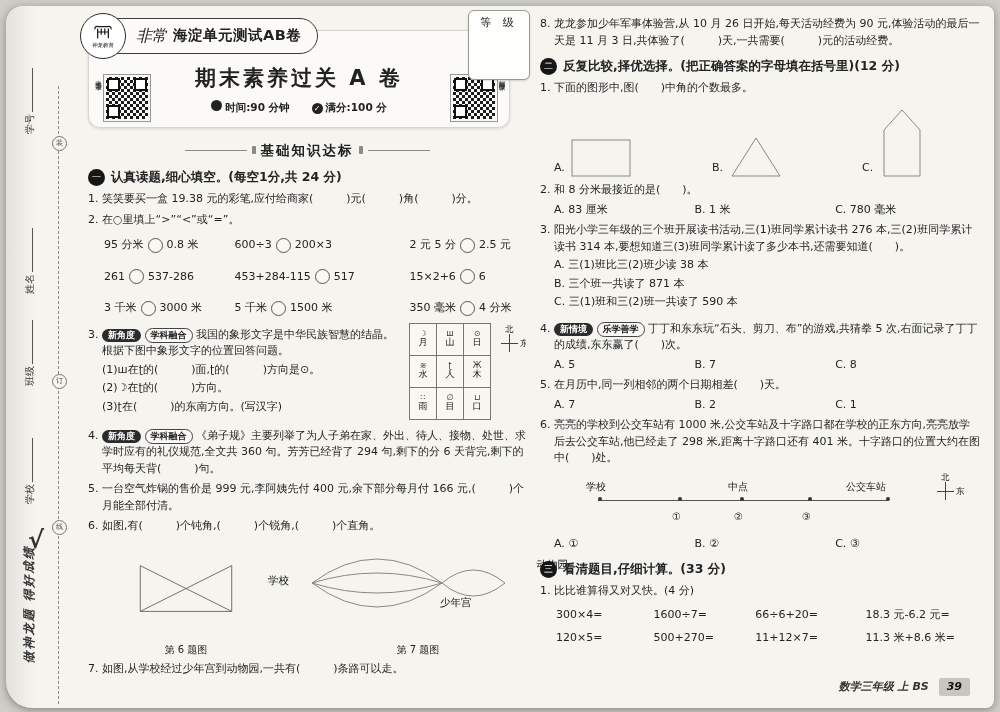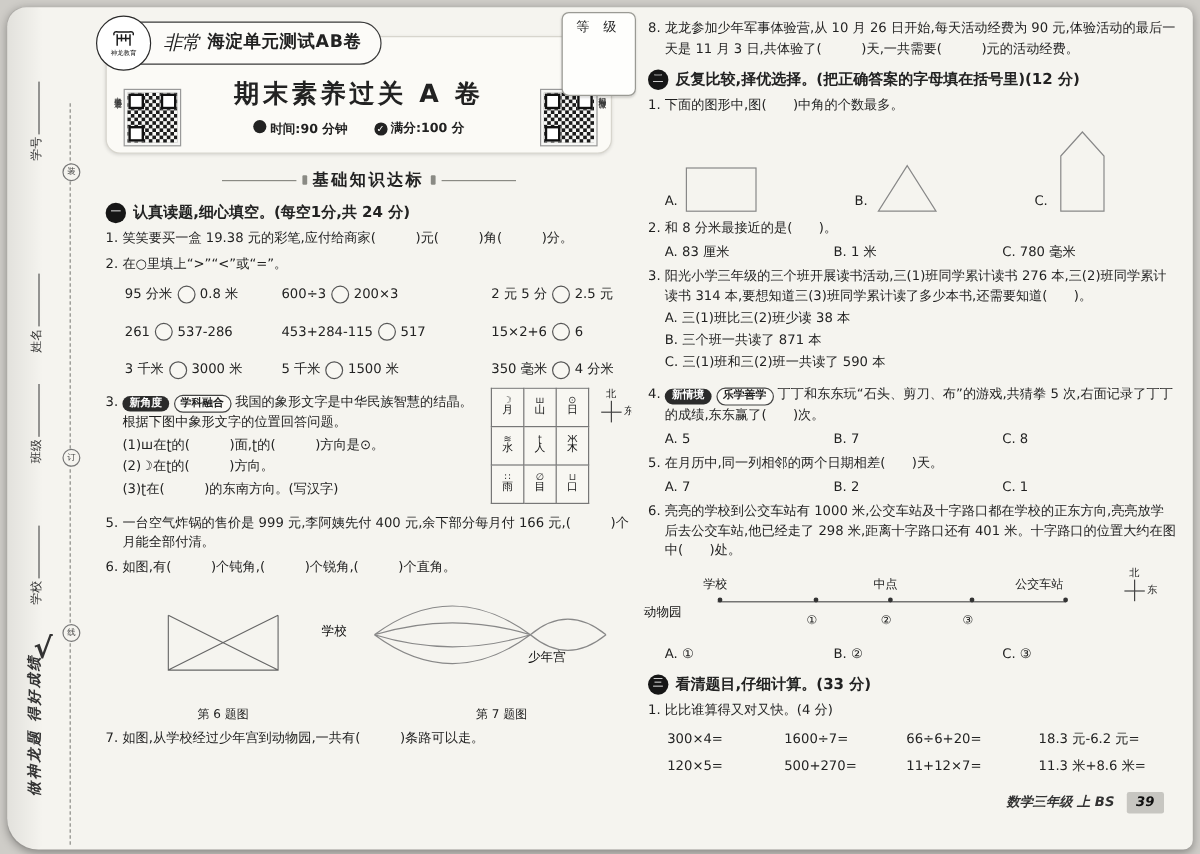--- a/index.html
+++ b/index.html
@@ -100,21 +100,21 @@
   .ltop{position:absolute;top:8px;white-space:nowrap}
   .lmark{position:absolute;top:38px}
   .ldiag .compass{position:absolute;right:6px;top:0}
 
   .calcrow{display:flex;margin:7px 0 0 16px;white-space:nowrap}
   .calcrow span:nth-child(1){width:23%}
   .calcrow span:nth-child(2){width:24%}
   .calcrow span:nth-child(3){width:26%}
   .calcrow span:nth-child(4){width:27%}
 
-  .footer{position:absolute;right:10px;bottom:20px;display:flex;align-items:center;gap:10px;font-size:11px;font-weight:bold;font-style:italic;color:#333}
+  .footer{position:absolute;right:10px;bottom:2px;display:flex;align-items:center;gap:10px;font-size:11px;font-weight:bold;font-style:italic;color:#333}
   .pagenum{background:#c7c6c1;padding:1px 8px;border-radius:2px;color:#111}
 </style>
 </head>
 <body>
 
 <div class="stage">
   <div class="paper"></div>
 
   <div class="spine">
     <div class="bindline"></div>
@@ -284,20 +284,21 @@
           <span class="cv"></span>
             <span class="ch"></span>
         </div>
       </div>
       <p class="q"><span>3.</span> <span class="bdark">新角度</span> <span class="blight">学科融合</span> <span>我国的象形文字是中华民族智慧的结晶。根据下图中象形文字的位置回答问题。</span></p>
       <p class="qsub">(1)ш在ʈ的(　　　)面,ʈ的(　　　)方向是⊙。</p>
       <p class="qsub">(2)☽在ʈ的(　　　)方向。</p>
       <p class="qsub">(3)ʈ在(　　　)的东南方向。(写汉字)</p>
     </div>
 
+    <p class="q"><span>4.</span> <span class="bdark">新角度</span> <span class="blight">学科融合</span> <span>《弟子规》主要列举了为人子弟在家、外出、待人、接物、处世、求学时应有的礼仪规范,全文共 360 句。芳芳已经背了 294 句,剩下的分 6 天背完,剩下的平均每天背(　　　)句。</span></p>
     <p class="q">5. 一台空气炸锅的售价是 999 元,李阿姨先付 400 元,余下部分每月付 166 元,(　　　)个月能全部付清。</p>
     <p class="q">6. 如图,有(　　　)个钝角,(　　　)个锐角,(　　　)个直角。</p>
 
     <div class="figrow">
       <div class="figbox">
         <svg width="104" height="56" viewBox="0 0 110 60">
           <path d="M6 5 L6 54 L104 54 L104 5 M6 5 L104 54 M6 54 L104 5" stroke="#666" stroke-width="1" fill="none"></path>
         </svg>
         <div class="figcap">第 6 题图</div>
       </div>

